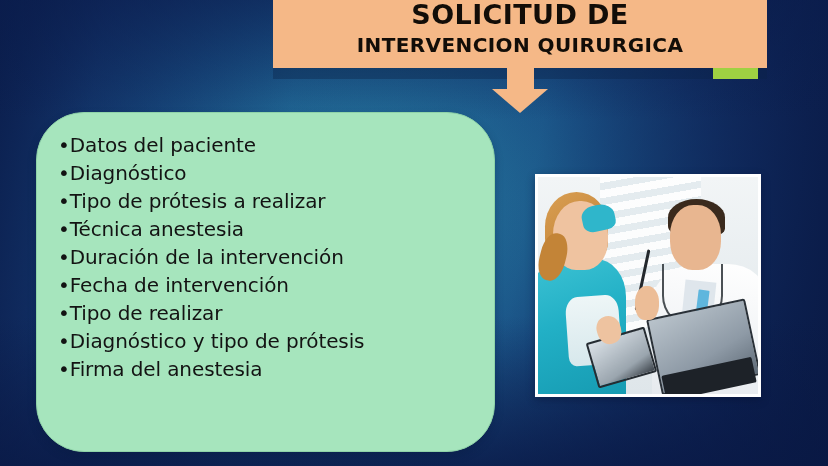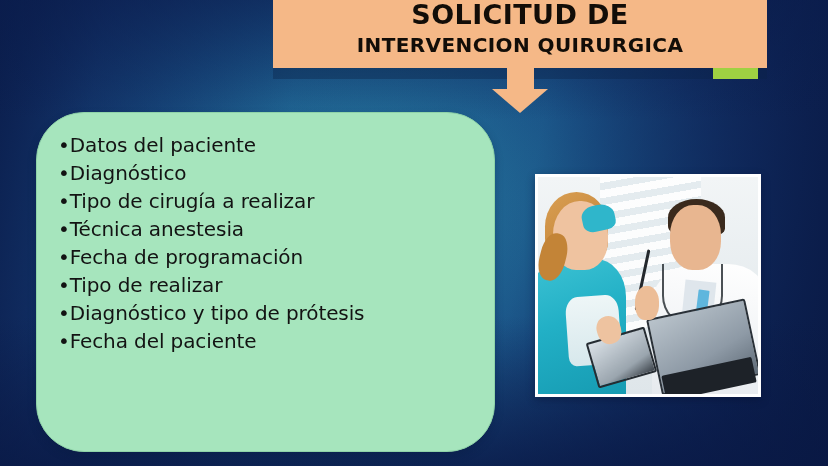--- a/index.html
+++ b/index.html
@@ -332,26 +332,27 @@
   <div class="arrow">
     <div class="stem"></div>
     <div class="head"></div>
   </div>
 
   <div class="content-box"></div>
 
   <div class="bullets">
     <div class="bullet"><span class="dot">•</span><span>Datos del paciente</span></div>
     <div class="bullet"><span class="dot">•</span><span>Diagnóstico</span></div>
-    <div class="bullet"><span class="dot">•</span><span>Tipo de cirugía a realizar</span></div>
+    <div class="bullet"><span class="dot">•</span><span>Tipo de prótesis a realizar</span></div>
     <div class="bullet"><span class="dot">•</span><span>Técnica anestesia</span></div>
-    <div class="bullet"><span class="dot">•</span><span>Fecha de programación</span></div>
+    <div class="bullet"><span class="dot">•</span><span>Duración de la intervención</span></div>
+    <div class="bullet"><span class="dot">•</span><span>Fecha de intervención</span></div>
     <div class="bullet"><span class="dot">•</span><span>Tipo de realizar</span></div>
     <div class="bullet"><span class="dot">•</span><span>Diagnóstico y tipo de prótesis</span></div>
-    <div class="bullet"><span class="dot">•</span><span>Fecha del paciente</span></div>
+    <div class="bullet"><span class="dot">•</span><span>Firma del anestesia</span></div>
   </div>
 
   <div class="photo-frame">
     <div class="photo">
       <div class="ph-wall"></div>
       <div class="ph-blinds"></div>
       <div class="ph-nurse-body"></div>
       <div class="ph-nurse-apron"></div>
       <div class="ph-nurse-hair"></div>
       <div class="ph-nurse-head"></div>

